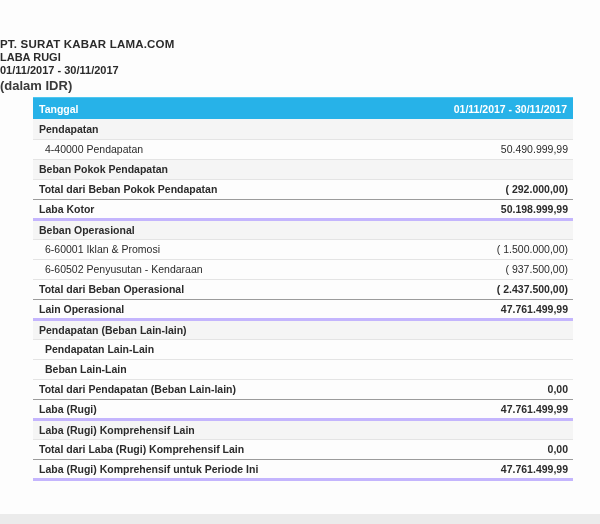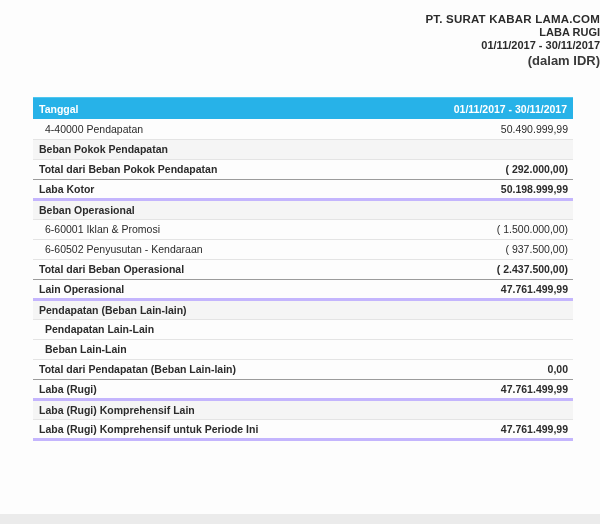--- a/index.html
+++ b/index.html
@@ -5,22 +5,22 @@
   * { margin: 0; padding: 0; box-sizing: border-box; }
   html, body {
     width: 600px; height: 524px;
     background: #fdfdfd;
     font-family: "Liberation Sans", sans-serif;
     color: #2b2b2b;
     overflow: hidden;
     position: relative;
   }
   .report-header {
-    text-align: right;
-    padding-top: 12px;
+    text-align: left;
+    padding-top: 37px;
     line-height: 1.22;
   }
   .report-header .company { font-size: 11.5px; font-weight: bold; letter-spacing: .2px; }
   .report-header .title   { font-size: 11px;   font-weight: bold; }
   .report-header .period  { font-size: 11px;   font-weight: bold; }
   .report-header .currency-note { font-size: 13px; font-weight: bold; color: #3a3a3a; }
 
   .table-wrap {
     position: absolute;
     left: 33px;
@@ -79,20 +79,24 @@
   <div class="currency-note">(dalam IDR)</div>
 </div>
 
 <div class="table-wrap">
   <div class="table-header-bar">
     <span>Tanggal</span>
     <span>01/11/2017 - 30/11/2017</span>
   </div>
   <table class="report-table">
     <tbody id="rows-body">
+  <tr class="row-section">
+    <td class="label">Pendapatan</td>
+    <td class="value"></td>
+  </tr>
 
   <tr class="row-detail">
     <td class="label">4-40000 Pendapatan</td>
     <td class="value">50.490.999,99</td>
   </tr>
 
 
   <tr class="row-section">
     <td class="label">Beban Pokok Pendapatan</td>
     <td class="value"></td>
@@ -157,20 +161,24 @@
   <tr class="row-summary">
     <td class="label">Laba (Rugi)</td>
     <td class="value">47.761.499,99</td>
   </tr>
 
   <tr class="row-section">
     <td class="label">Laba (Rugi) Komprehensif Lain</td>
     <td class="value"></td>
   </tr>
 
+  <tr class="row-total">
+    <td class="label">Total dari Laba (Rugi) Komprehensif Lain</td>
+    <td class="value">0,00</td>
+  </tr>
 
   <tr class="row-summary">
     <td class="label">Laba (Rugi) Komprehensif untuk Periode Ini</td>
     <td class="value">47.761.499,99</td>
   </tr>
 </tbody>
   </table>
 </div>
 
 <div class="bottom-band"></div>

